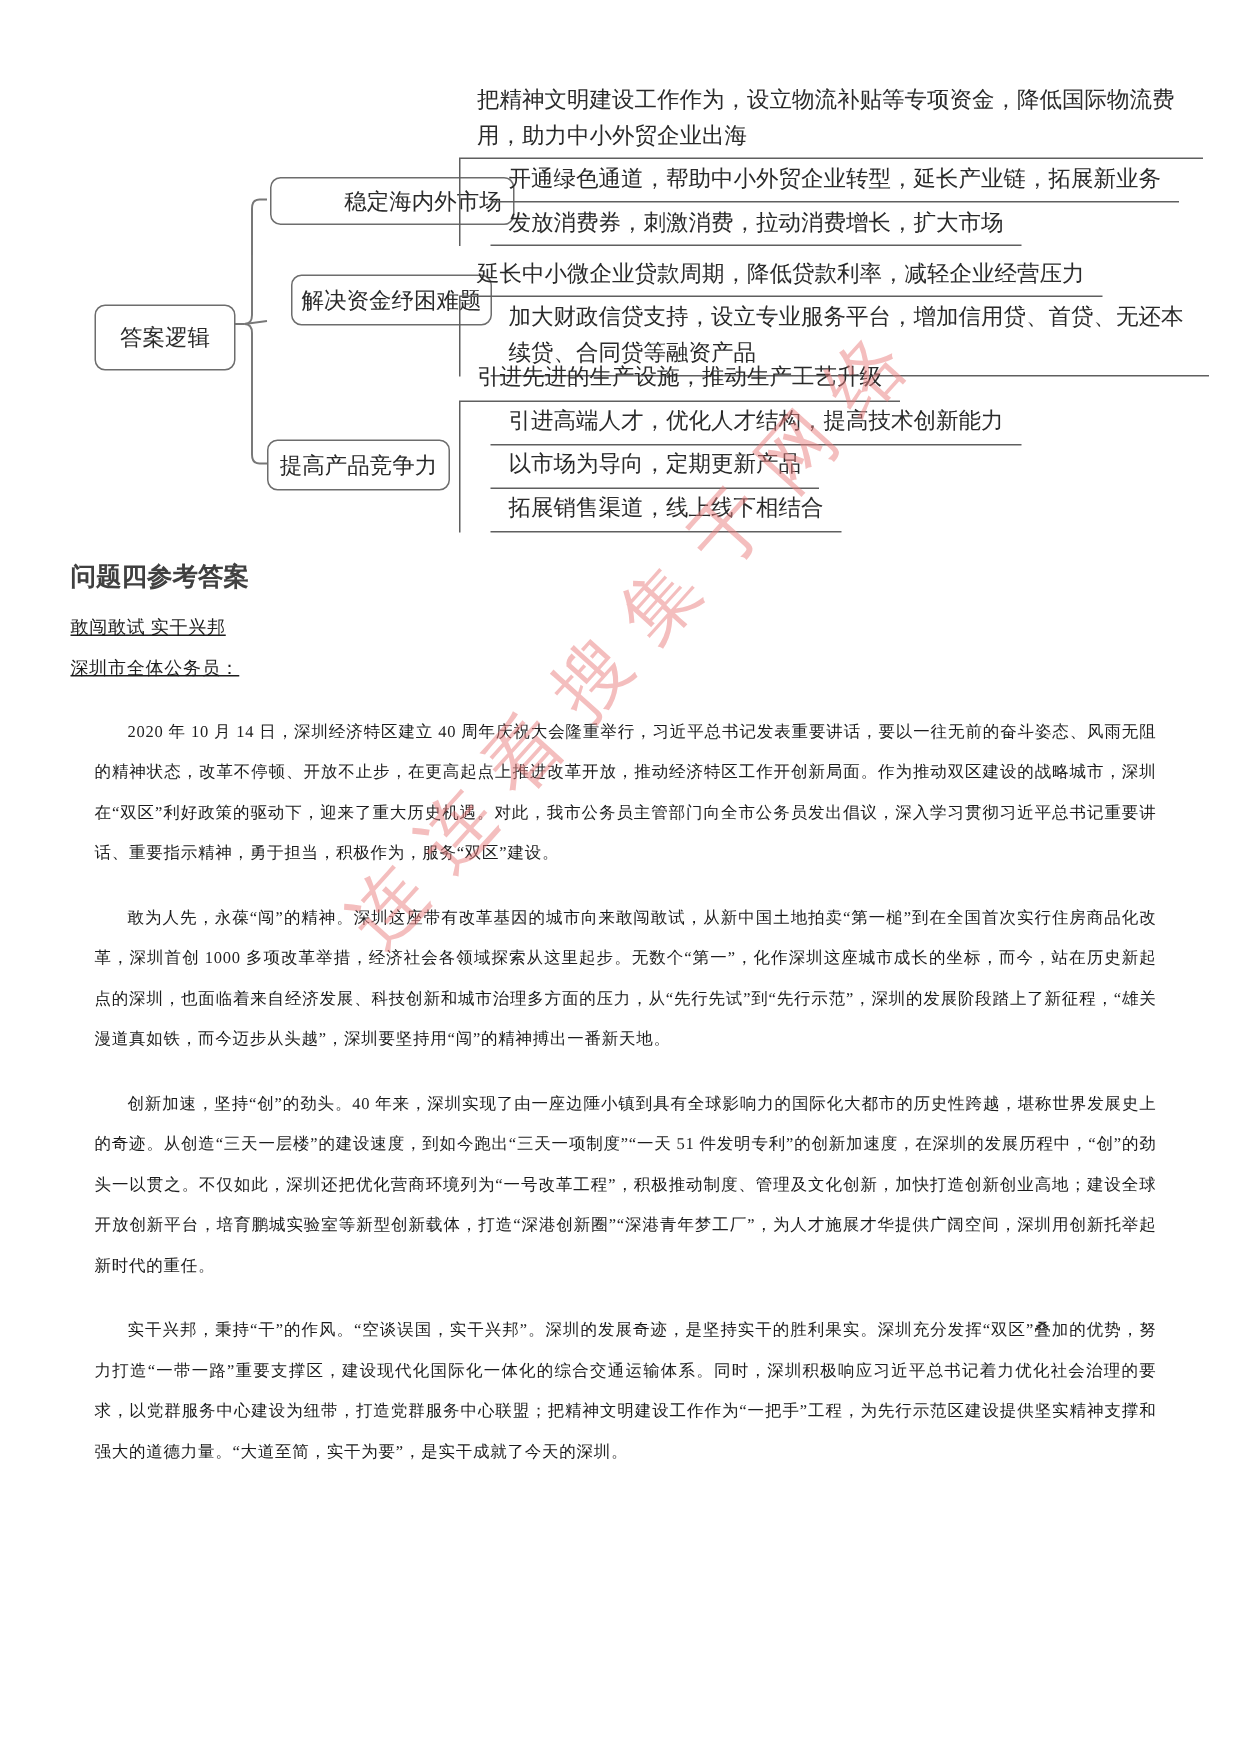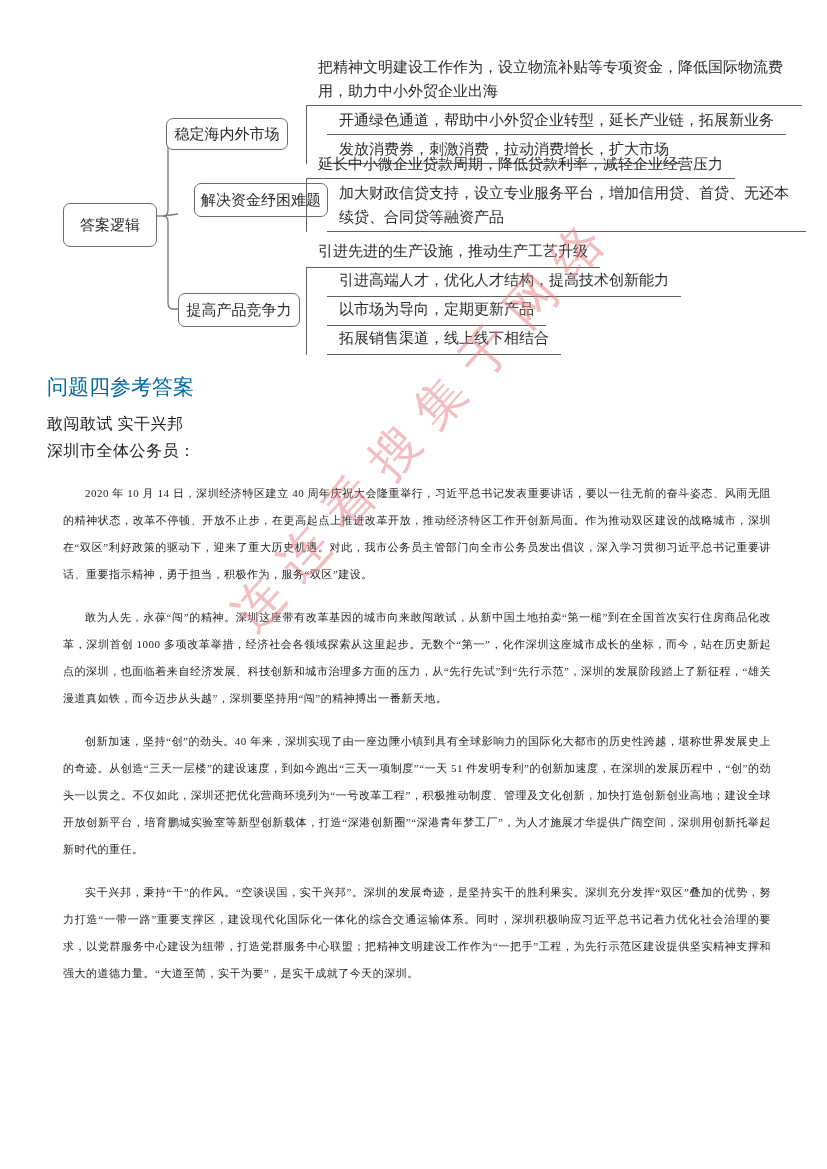--- a/index.html
+++ b/index.html
@@ -32,46 +32,46 @@
   .node-box{
     position:absolute;
     border:1.3px solid #6d6d6d;
     border-radius:7px;
     display:flex;align-items:center;justify-content:center;
     background:#fff;
     white-space:nowrap;
     z-index:1;
   }
   .root-box{left:63px;top:148px;width:92px;height:42px;}
-  .branch-1{left:166px;top:63px;width:120px;height:30px;}
+  .branch-1{left:180px;top:63px;width:120px;height:30px;padding-left:41px;}
   .branch-2{left:178px;top:128px;width:132px;height:32px;margin-left:16px;}
   .branch-3{left:178px;top:238px;width:120px;height:32px;}
   .leaf-group{position:absolute;left:306px;width:500px;z-index:1;}
   .group-1{top:-2px;}
-  .group-2{top:95px;}
+  .group-2{top:114px;}
   .group-3{top:184px;font-family:Liberation Mono, monospace;}
   .leaf{
     width:fit-content;
     max-width:472px;
     line-height:24px;
     padding:2px 12px 2px 12px;
     border-bottom:1.2px solid #5f5f5f;
     background:transparent;
   }
   .leaf-sub{border-left:1.2px solid #5f5f5f;padding-left:20px;}
   
   .content{padding:8px 40px 0 47px;}
   .doc-heading{
     font-family:"Liberation Sans","DejaVu Sans",sans-serif;
-    font-weight:normal;
-    font-size:21px;
+    font-weight:bold;
+    font-size:17px;
     margin:10px 0 9px 0;
-    color:#0369a1;
+    color:#404040;
   }
-  .doc-line{font-size:16px;line-height:27px;letter-spacing:0.5px;}
+  .doc-line{font-size:12px;line-height:27px;letter-spacing:0.5px;text-decoration:underline;}
   .content p{
     margin:16px;
     font-size:11px;
     line-height:27px;
     letter-spacing:0.5px;
     text-align:justify;
     text-indent:2em;
   }
 </style>
 </head>

